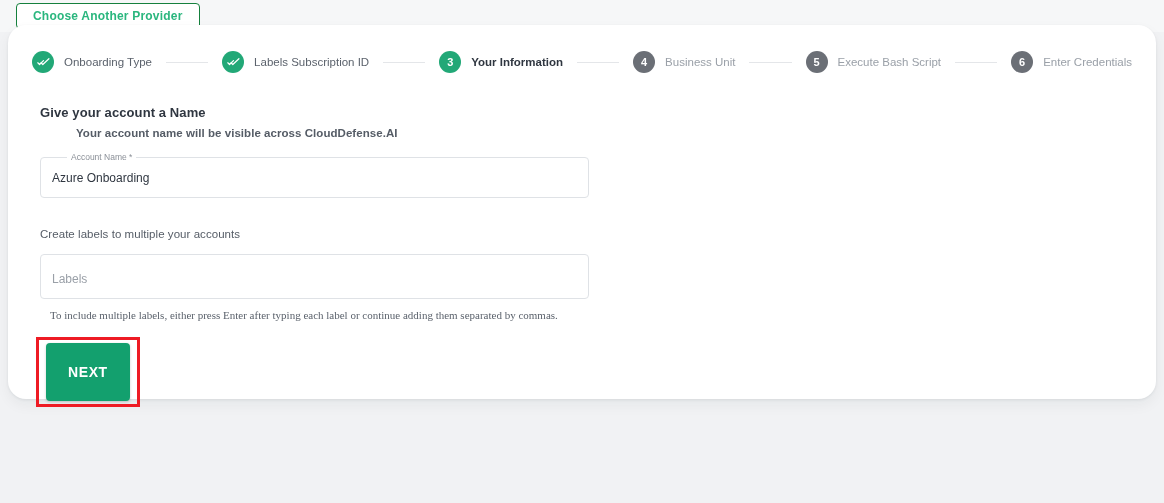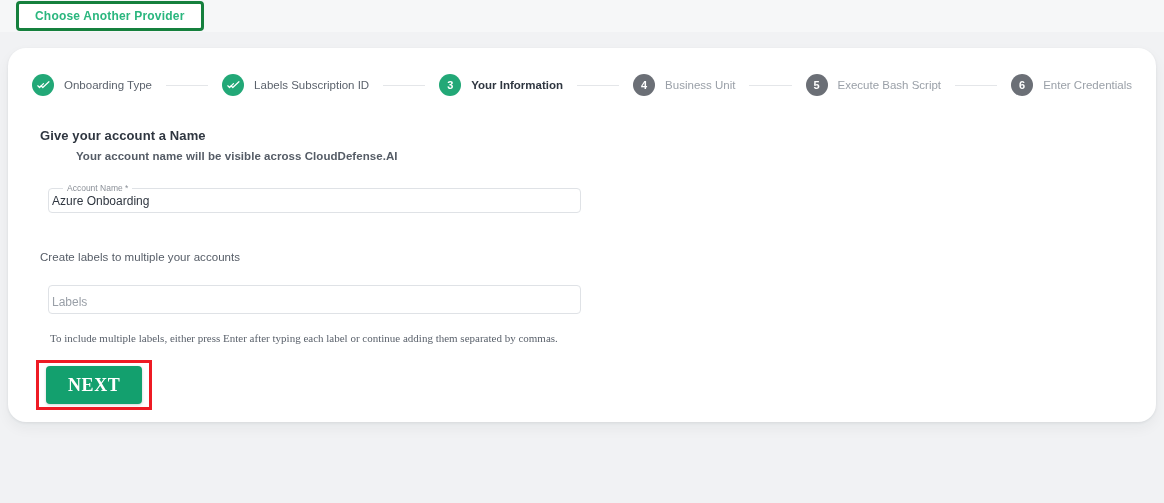--- a/index.html
+++ b/index.html
@@ -31,34 +31,34 @@
     font-weight: bold;
     color: #3f4650;
     letter-spacing: 0.1px;
     white-space: nowrap;
   }
   .provider-btn {
     font-size: 12px;
     font-weight: bold;
     color: #2ab67e;
     background: #ffffff;
-    border: 3px solid #15803d;
+    border: 1px solid #15803d;
     border-radius: 4px;
     padding: 6px 16px;
     cursor: pointer;
     letter-spacing: 0.2px;
     white-space: nowrap;
     line-height: 1;
   }
 
   
   .card {
     position: absolute;
     left: 8px;
-    top: 48px;
+    top: 25px;
     width: 1148px;
     height: 374px;
     background: #ffffff;
     border-radius: 18px;
     box-sizing: border-box;
     box-shadow: 0 1px 3px rgba(24,32,48,0.08), 0 6px 14px rgba(24,32,48,0.05);
   }
 
   
   .stepper {
@@ -125,22 +125,22 @@
   
   .field {
     position: relative;
     width: 549px;
     height: 40px;
     margin-top: 19px;
   }
   .field fieldset {
     position: absolute;
     inset: -5px 0 0 0;
-    margin: 8px;
-    padding: 0 12px;
+    margin: 0;
+    padding: 0 24px;
     border: 1px solid #dfe2e6;
     border-radius: 4px;
     pointer-events: none;
   }
   .field legend {
     padding: 0 4px;
     margin-left: 2px;
     font-size: 8.5px;
     color: #8b9098;
     line-height: 1;
@@ -191,25 +191,25 @@
     bottom: -6px;
     border: 3px solid #ee1b24;
     box-sizing: border-box;
     pointer-events: none;
   }
   .next-btn {
     background: #13a06e;
     color: #ffffff;
     border: 0;
     border-radius: 4px;
-    font-family: Liberation Serif, serif;
-    font-size: 18px;
+    font-family: Liberation Sans, sans-serif;
+    font-size: 14px;
     font-weight: bold;
     letter-spacing: 0.6px;
-    padding: 10px 22px;
+    padding: 22px 22px;
     cursor: pointer;
     box-shadow: 0 1px 3px rgba(0,0,0,0.18);
     line-height: 1;
   }
 </style>
 </head>
 <body>
 
 <div class="topbar">
   <button class="provider-btn">Choose Another Provider</button>

